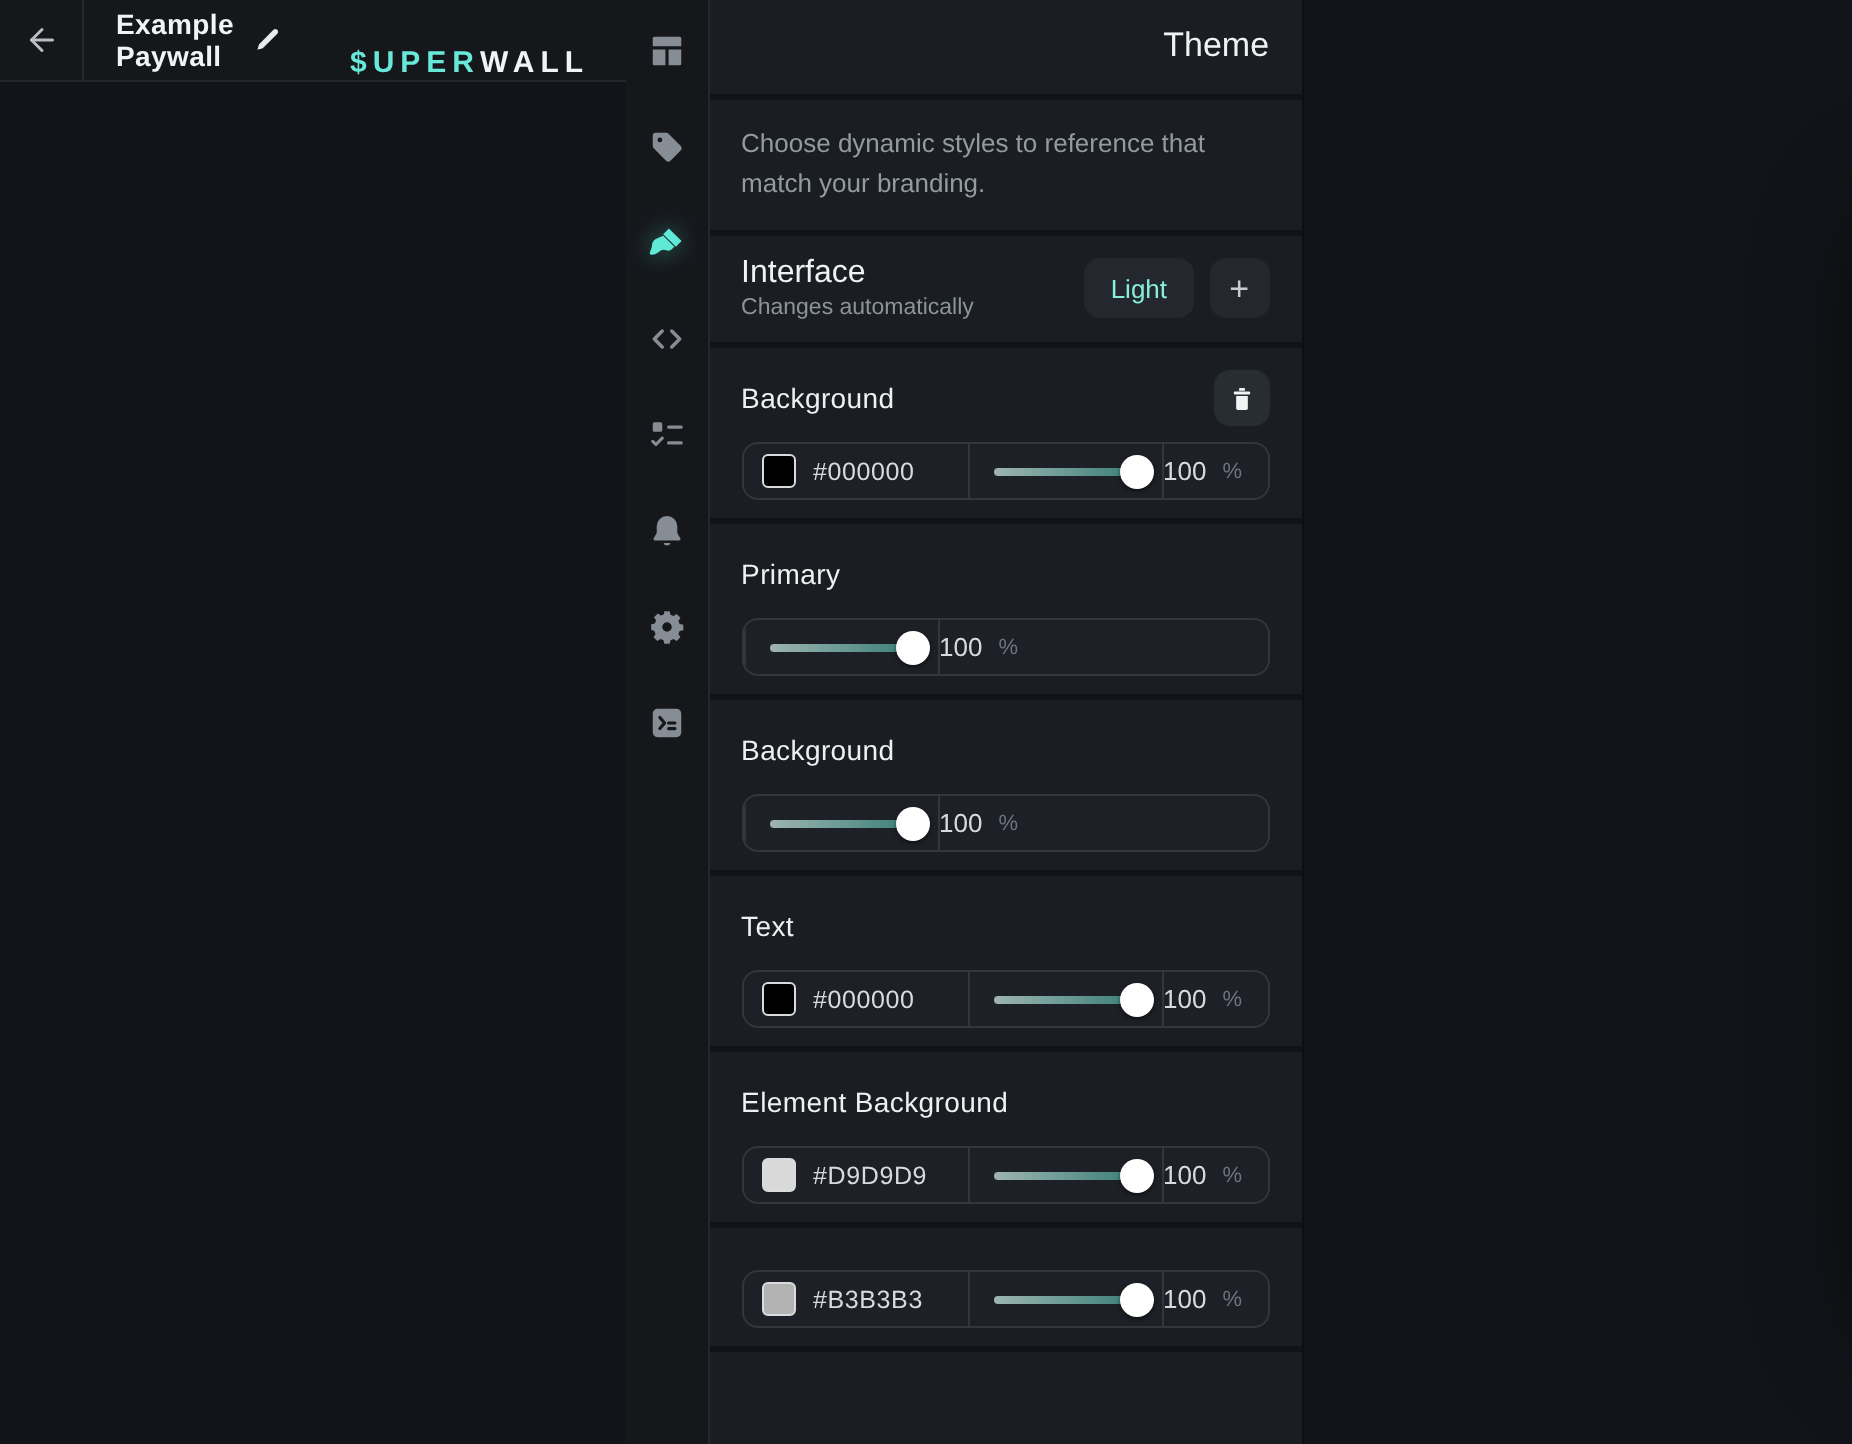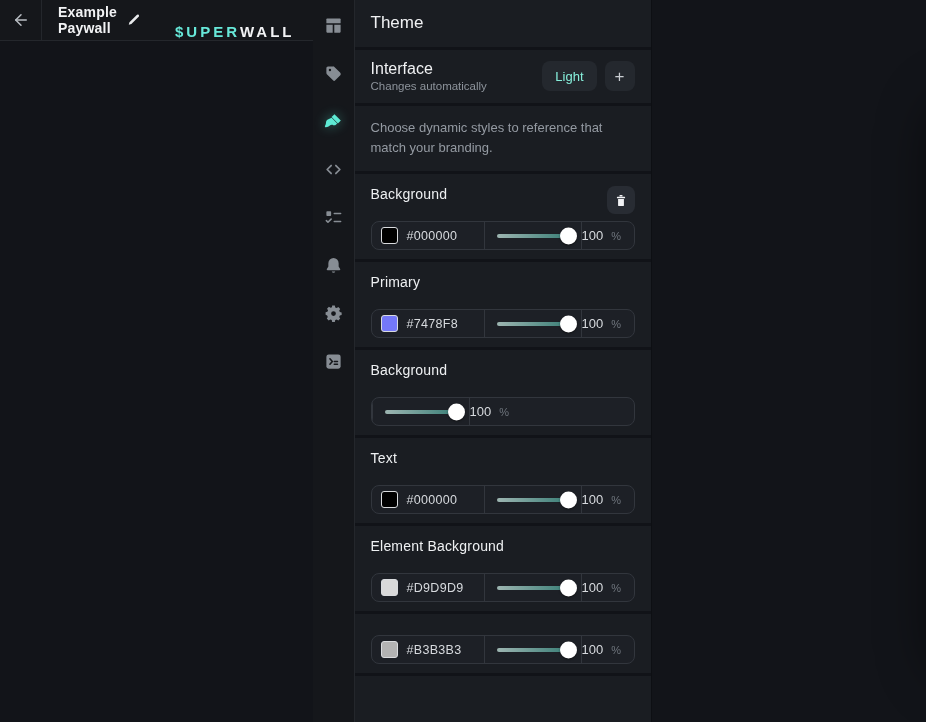--- a/index.html
+++ b/index.html
@@ -43,41 +43,41 @@
   .rail-btn.active { color:#5eead4; filter:drop-shadow(0 0 6px rgba(94,234,212,.45)); }
 
   
   .panel {
     width:297px; flex:0 0 297px; background:#1a1d22;
     border-right:1px solid #0d0f13;
     display:flex; flex-direction:column; overflow:hidden;
   }
   .section { border-bottom:3px solid #111318; }
   .panel-header { padding:13px 16px 14px; }
-  .panel-title { font-size:17px; font-weight:500; color:#f0f1f3; }
+  .panel-title { font-size:17px; font-weight:500; color:#f0f1f3;text-align:right; }
   .panel-desc { padding:12px 16px 14px; font-size:13px; line-height:1.5; color:#949aa2; }
 
   .interface-row { padding:10px 16px 11px; display:flex; align-items:center; justify-content:space-between; }
   .interface-label { font-size:16px; font-weight:500; color:#f0f1f3; }
   .interface-sub { font-size:11.5px; color:#8d939b; margin-top:2px; }
   .interface-actions { display:flex; gap:8px; }
   .mode-btn {
     height:30px; padding:0 13px; border-radius:8px; border:none; cursor:pointer;
     background:#24282e; color:#86efdb; font-size:13px; font-weight:500;
     font-family:"Liberation Sans", sans-serif;
   }
   .add-btn {
     width:30px; height:30px; border-radius:8px; border:none; cursor:pointer;
     background:#24282e; color:#c9cdd2; font-size:17px; line-height:1;
     display:flex; align-items:center; justify-content:center;
     font-family:"Liberation Sans", sans-serif;
   }
 
   .color-section { padding:12px 16px 9px; }
-  .color-label-row { height:26px; display:flex; align-items:flex-start; justify-content:space-between; }
+  .color-label-row { height:26px; display:flex; align-items:center; justify-content:space-between; }
   .color-label { font-size:14px; color:#eef0f2; letter-spacing:.2px; }
   .trash-btn {
     width:28px; height:28px; border-radius:8px; border:none; cursor:pointer;
     background:#282c33; color:#f2f3f5; display:flex; align-items:center; justify-content:center;
   }
   .trash-btn svg { width:14px; height:15px; }
 
   .color-control {
     margin-top:9px; height:29px; display:flex; align-items:stretch;
     border:1px solid #32363d; border-radius:8px; background:#1d2026; overflow:hidden;
@@ -208,31 +208,31 @@
             <path d="M7.5 8.5l3 3.5-3 3.5" fill="none" stroke="#15171b" stroke-width="2" stroke-linecap="round" stroke-linejoin="round"></path>
             <path d="M13 12h4M13 15.5h4" stroke="#15171b" stroke-width="2" stroke-linecap="round"></path>
           </svg>
       </div>
     </nav>
 
     <aside class="panel">
       <div class="section panel-header">
         <div class="panel-title">Theme</div>
       </div>
+      <div class="section panel-desc">Choose dynamic styles to reference that match your branding.</div>
       <div class="section interface-row">
         <div>
           <div class="interface-label">Interface</div>
           <div class="interface-sub">Changes automatically</div>
         </div>
         <div class="interface-actions">
           <button class="mode-btn">Light</button>
           <button class="add-btn">+</button>
         </div>
       </div>
-      <div class="section panel-desc">Choose dynamic styles to reference that match your branding.</div>
       <div id="color-sections">
   <section class="section color-section">
     <div class="color-label-row">
       <span class="color-label">Background</span>
       <button class="trash-btn">
         <svg viewBox="0 0 24 24" fill="currentColor">
                   <rect x="9.5" y="2.5" width="5" height="2.5" rx="0.5"></rect>
                   <rect x="5" y="5.5" width="14" height="2.6" rx="1"></rect>
                   <path d="M7 9.5h10V20a1.5 1.5 0 0 1-1.5 1.5h-7A1.5 1.5 0 0 1 7 20V9.5z"></path>
                 </svg>
@@ -254,24 +254,20 @@
       </div>
     </div>
   </section>
 
   <section class="section color-section">
     <div class="color-label-row">
       <span class="color-label">Primary</span>
 
     </div>
     <div class="color-control">
-      <div class="cell-hex">
-        <span class="swatch" style="background: rgb(116, 120, 248);"></span>
-        <span class="hex-text">#7478F8</span>
-      </div>
       <div class="cell-slider">
         <span class="slider-track">
           <span class="slider-thumb" style="left: calc(100% - 9px);"></span>
         </span>
       </div>
       <div class="cell-value">
         <span class="val-num">100</span>
         <span class="val-unit">%</span>
       </div>
     </div>

